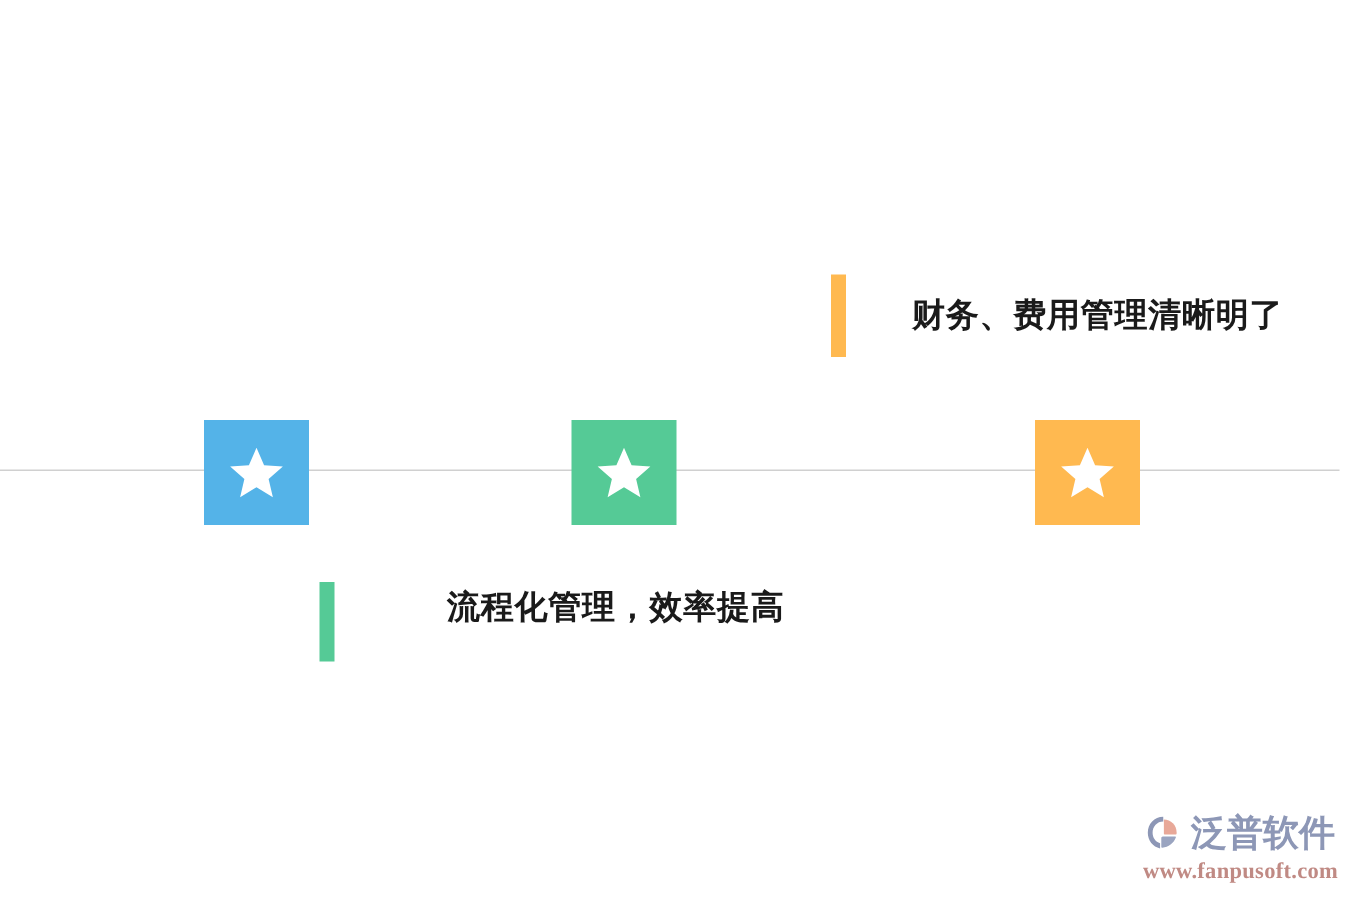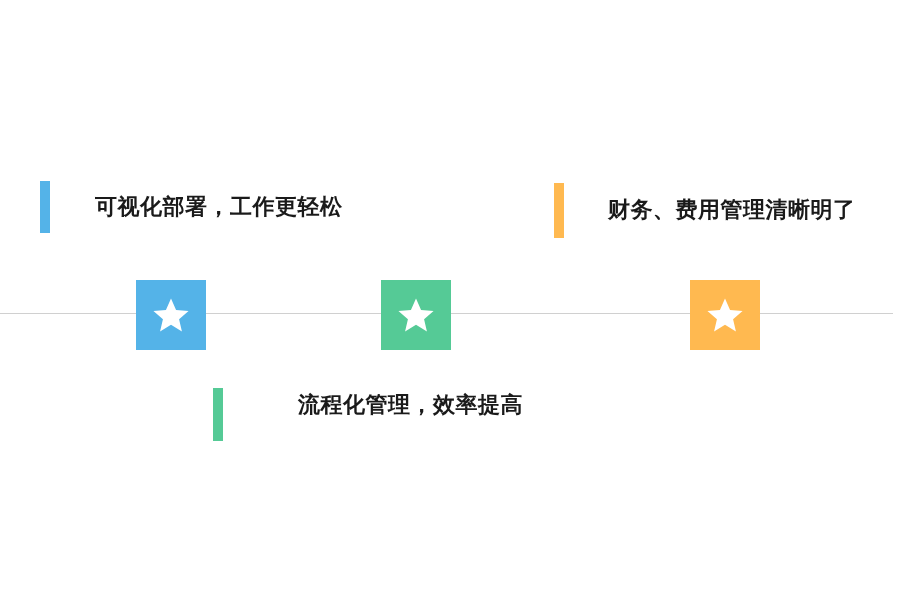--- a/index.html
+++ b/index.html
@@ -151,29 +151,38 @@
   </div>
 
   <div class="milestone" id="milestone-finance" style="left:690px; background:#ffb950;">
     <span class="star-icon">
       <svg viewBox="0 0 24 24" xmlns="http://www.w3.org/2000/svg" aria-hidden="true">
         <polygon points="12,1.6 15.2,8.9 23.1,9.5 17.1,14.7 18.9,22.4 12,18.2 5.1,22.4 6.9,14.7 0.9,9.5 8.8,8.9" fill="#ffffff"></polygon>
       </svg>
     </span>
   </div>
 
-  <div class="caption" id="caption-visualization">
-    <span class="accent-bar" style="background:#54b3e8;"></span>
-    <span class="caption-label">可视化部署，工作更轻松</span>
-  </div>
 
   <div class="caption" id="caption-process">
     <span class="accent-bar" style="background:#55ca96;"></span>
     <span class="caption-label">流程化管理，效率提高</span>
   </div>
 
   <div class="caption" id="caption-finance">
     <span class="accent-bar" style="background:#ffb950;"></span>
     <span class="caption-label">财务、费用管理清晰明了</span>
   </div>
 
+  <div id="brand-watermark">
+    <div class="brand-row">
+      <span class="brand-mark">
+        <svg viewBox="0 0 30 30" xmlns="http://www.w3.org/2000/svg" aria-hidden="true">
+          <path d="M13.5 3.5 C7.5 3.5 3.2 8.2 3.2 14.2 C3.2 19.4 6.6 23.6 11.4 24.6 L11.4 21.2 C8.4 20.3 6.4 17.5 6.4 14.2 C6.4 10.0 9.4 6.7 13.5 6.7 Z" fill="#8d97b6"></path>
+          <path d="M13.9 5.4 C18.6 5.4 22.4 9.2 22.4 13.9 L22.4 14.6 C22.4 15.0 22.1 15.3 21.7 15.3 L14.6 15.3 C14.2 15.3 13.9 15.0 13.9 14.6 Z" fill="#e8a898"></path>
+          <path d="M13.2 16.6 L21.4 16.6 C21.8 16.6 22.1 17.0 21.9 17.4 C20.5 21.2 17.0 23.9 12.9 24.2 C12.5 24.2 12.2 23.9 12.2 23.5 L12.2 17.6 C12.2 17.1 12.6 16.6 13.2 16.6 Z" fill="#9aa4c0"></path>
+        </svg>
+      </span>
+      <span class="brand-name">泛普软件</span>
+    </div>
+    <div class="brand-url">www.fanpusoft.com</div>
+  </div>
 
 </div>
 
 </body></html>

